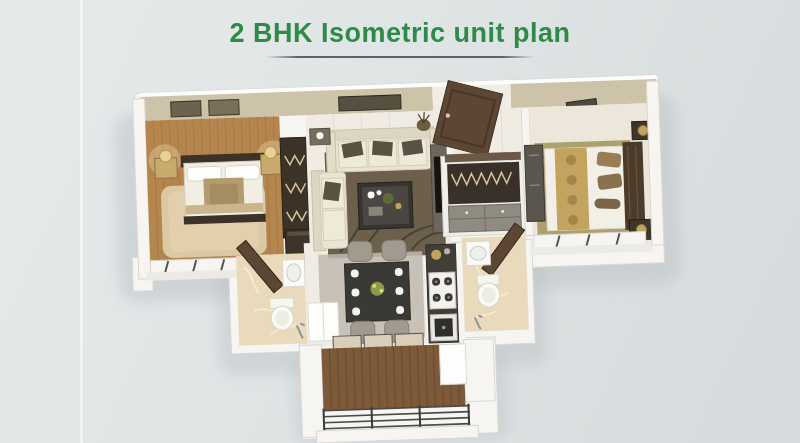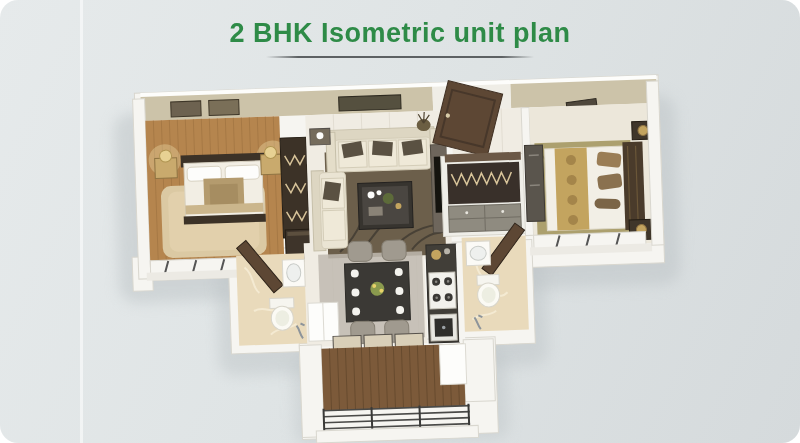--- a/index.html
+++ b/index.html
@@ -6,21 +6,21 @@
     --bg_top:#e6eaeb; --bg_bottom:#d5dadc; --title_green:#2e8b47; --divider:#5d6163;
     --wall:#f6f5f1; --wall_edge:#d9d7cf; --wallpaper:#ccc3a9; --wood:#b5854e;
     --tile:#f0ece3; --marble:#e9dabb; --carpet:#aca06e; --deck:#7c5a3a;
     --dark_wood:#3c3227; --door_brown:#5d4734; --cream:#eae4d3; --charcoal:#413e38;
     --white:#fdfdfb; --gold:#c3a45f; --rug_dark:#6c5f4b; --rug_beige:#dbc9a3;
     --gray_chair:#a09a8f; --shadow:#bcc2c5;
   }
   *{margin:0;padding:0;box-sizing:border-box}
   body{width:800px;height:443px;overflow:hidden;font-family:"Liberation Sans",sans-serif}
   .stage{position:relative;width:800px;height:443px;
-    background:linear-gradient(115deg,var(--bg_top) 0%,#dfe4e5 45%,var(--bg_bottom) 100%);border-radius:18px;}
+    background:linear-gradient(115deg,var(--bg_top) 0%,#dfe4e5 45%,var(--bg_bottom) 100%);}
   .bg-line{position:absolute;left:80px;top:0;width:3px;height:443px;background:rgba(255,255,255,.55)}
   header{position:absolute;top:18px;left:0;width:100%;text-align:center;z-index:3}
   h1{font-size:27px;font-weight:bold;color:var(--title_green);letter-spacing:.5px}
   .divider{margin:7px auto 0;width:268px;height:2px;
     background:linear-gradient(to right,rgba(93,97,99,0),var(--divider) 12%,var(--divider) 88%,rgba(93,97,99,0));}
   svg{position:absolute;left:0;top:0}
   .f-wall{fill:var(--wall)} .f-wp{fill:var(--wallpaper)} .f-wood{fill:var(--wood)}
   .f-tile{fill:var(--tile)} .f-marble{fill:var(--marble)} .f-carpet{fill:var(--carpet)}
   .f-deck{fill:var(--deck)} .f-dark{fill:var(--dark_wood)} .f-door{fill:var(--door_brown)}
   .f-cream{fill:var(--cream)} .f-char{fill:var(--charcoal)} .f-white{fill:var(--white)}

